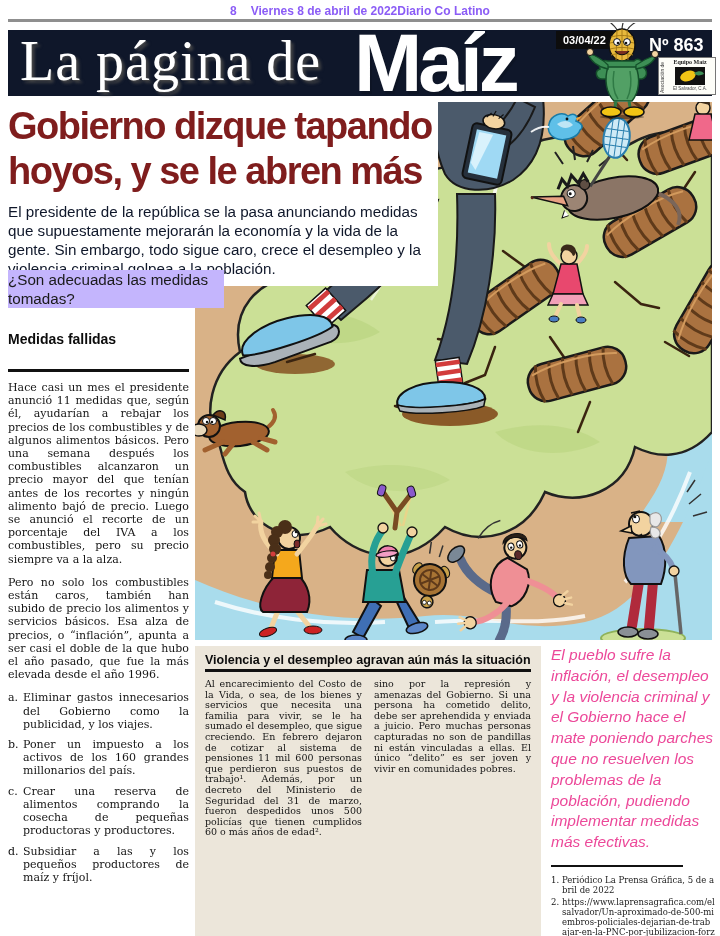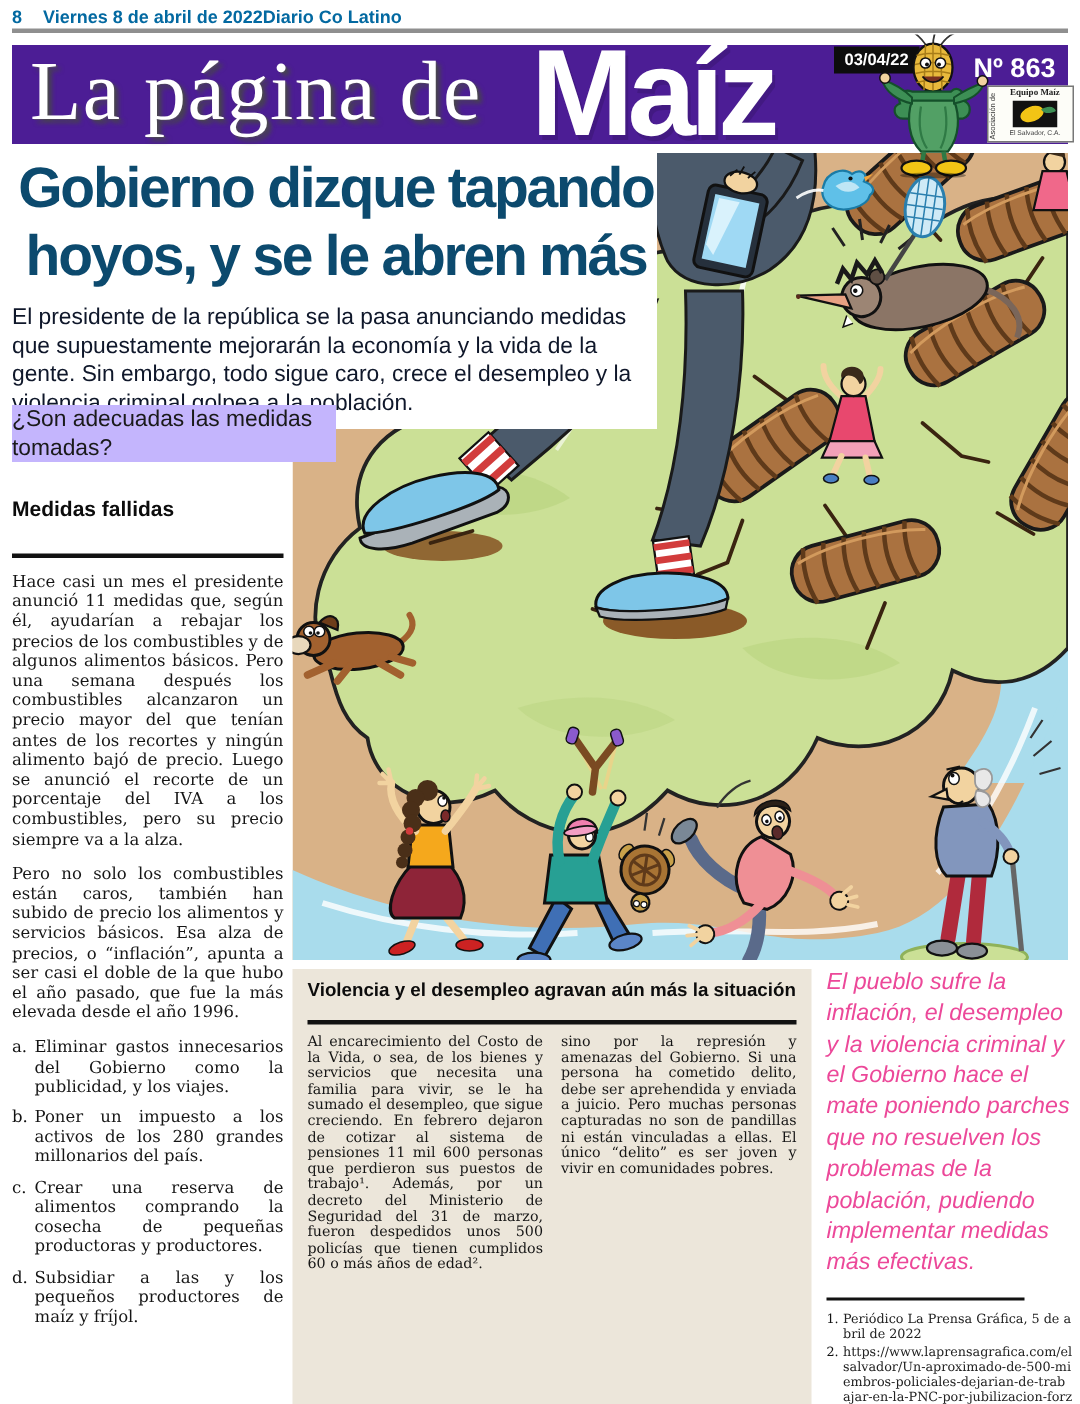--- a/index.html
+++ b/index.html
@@ -5,28 +5,28 @@
   * { margin:0; padding:0; box-sizing:border-box; }
   body { background:#e8e8e8; font-family:"Liberation Sans", sans-serif; }
   #page {
     position:relative; width:720px; height:936px; margin:0 auto;
     background:#ffffff; overflow:hidden; color:#111;
   }
   
   .topbar {
     position:absolute; left:8px; right:8px; top:2px; height:20px;
     border-bottom:3.5px solid #8f8f8f;
-    font:bold 12px/18px "Liberation Sans", sans-serif; color:#0369a1;
-    display:flex; justify-content:flex-start;
+    font:bold 12px/18px "Liberation Sans", sans-serif; color:#8b5cf6;
+    display:flex; justify-content:center;
   }
   .topbar .pg { margin-right:14px; }
   
   .masthead {
     position:absolute; left:8px; right:8px; top:30px; height:66px;
-    background:#4c1d95;
+    background:#0f172a;
   }
   .mast-prefix {
     position:absolute; left:12px; top:-2px;
     font:56px/66px "Liberation Serif", serif; color:#fff;
     text-shadow:3px 3px 3px rgba(70,70,70,.85), 1px 1px 0 rgba(90,90,90,.6);
     letter-spacing:1px; white-space:nowrap;
   }
   .mast-main {
     position:absolute; left:346px; top:-13px;
     font:bold 82px/92px "Liberation Sans", sans-serif; color:#fff;
@@ -53,21 +53,21 @@
   .logo-name { font:bold 6px/7px "Liberation Serif", serif; color:#222; padding-top:1px; }
   .logo-corn { display:block; margin:1px auto; }
   .logo-country { font:4.5px/5px "Liberation Sans", sans-serif; color:#444; }
   
   .headline-block {
     position:absolute; left:0; top:100px; width:438px; height:186px;
     background:#fff; z-index:5; padding:4px 0 0 8px;
   }
   h1.headline {
     font:bold 38px/45px "Liberation Sans", sans-serif; letter-spacing:-1.5px;
-    color:#0c4a6e; width:432px;text-align:center;
+    color:#7f1d1d; width:432px;
   }
   .lead {
     margin-top:8px; width:424px;
     font:15.2px/19px "Liberation Sans", sans-serif; color:#0f172a;
   }
   .lead-q {
     position:absolute; left:8px; top:270px; width:216px; z-index:6;
     background:#c4b5fd; font:15.2px/19px "Liberation Sans", sans-serif; color:#1a1a1a;
   }
   
@@ -86,21 +86,21 @@
   
   .illustration { position:absolute; left:195px; top:102px; width:517px; height:538px; z-index:1; }
   .illustration svg { display:block; width:100%; height:100%; }
   
   .panel {
     position:absolute; left:195px; top:646px; width:346px; height:290px;
     background:#ece6da; padding:7px 10px 0 10px; z-index:2;
   }
   .panel h3 {
     font:bold 12.5px/15px "Liberation Sans", sans-serif; color:#0c0c0c;
-    border-bottom:3px solid #111; padding-bottom:12px; margin-bottom:7px;
+    border-bottom:3px solid #111; padding-bottom:1px; margin-bottom:7px;
   }
   .panel-cols { display:flex; gap:12px; }
   .pcol { width:157px; }
   .pcol p {
     font:9.5px/10.6px "DejaVu Serif", serif; text-align:justify; color:#151515;
     margin-bottom:9px;
   }
   
   .sidebar { position:absolute; left:551px; top:645px; width:164px; z-index:2; }
   .quote {
@@ -426,21 +426,21 @@
   <div class="left-col">
     <h2>Medidas fallidas</h2>
     <p>Hace casi un mes el presidente anunció 11 medidas que, según él, ayudarían a rebajar los precios de los combustibles y de algunos alimentos básicos. Pero una semana después los combustibles alcanzaron un precio mayor del que tenían antes de los recortes y ningún alimento bajó de precio. Luego se anunció el recorte de un porcentaje del IVA a los combustibles, pero su precio siempre va a la alza.</p>
     <p>Pero no solo los combustibles están caros, también han subido de precio los alimentos y servicios básicos. Esa alza de precios, o “inflación”, apunta a ser casi el doble de la que hubo el año pasado, que fue la más elevada desde el año 1996.</p>
     <div class="abc-item">
       <span class="mk">a.</span>
       <span class="tx">Eliminar gastos innecesarios del Gobierno como la publicidad, y los viajes.</span>
     </div>
     <div class="abc-item">
       <span class="mk">b.</span>
-      <span class="tx">Poner un impuesto a los activos de los 280 grandes millonarios del país.</span>
+      <span class="tx">Poner un impuesto a los activos de los 160 grandes millonarios del país.</span>
     </div>
     <div class="abc-item">
       <span class="mk">c.</span>
       <span class="tx">Crear una reserva de alimentos comprando la cosecha de pequeñas productoras y productores.</span>
     </div>
     <div class="abc-item">
       <span class="mk">d.</span>
       <span class="tx">Subsidiar a las y los pequeños productores de maíz y fríjol.</span>
     </div>
 

